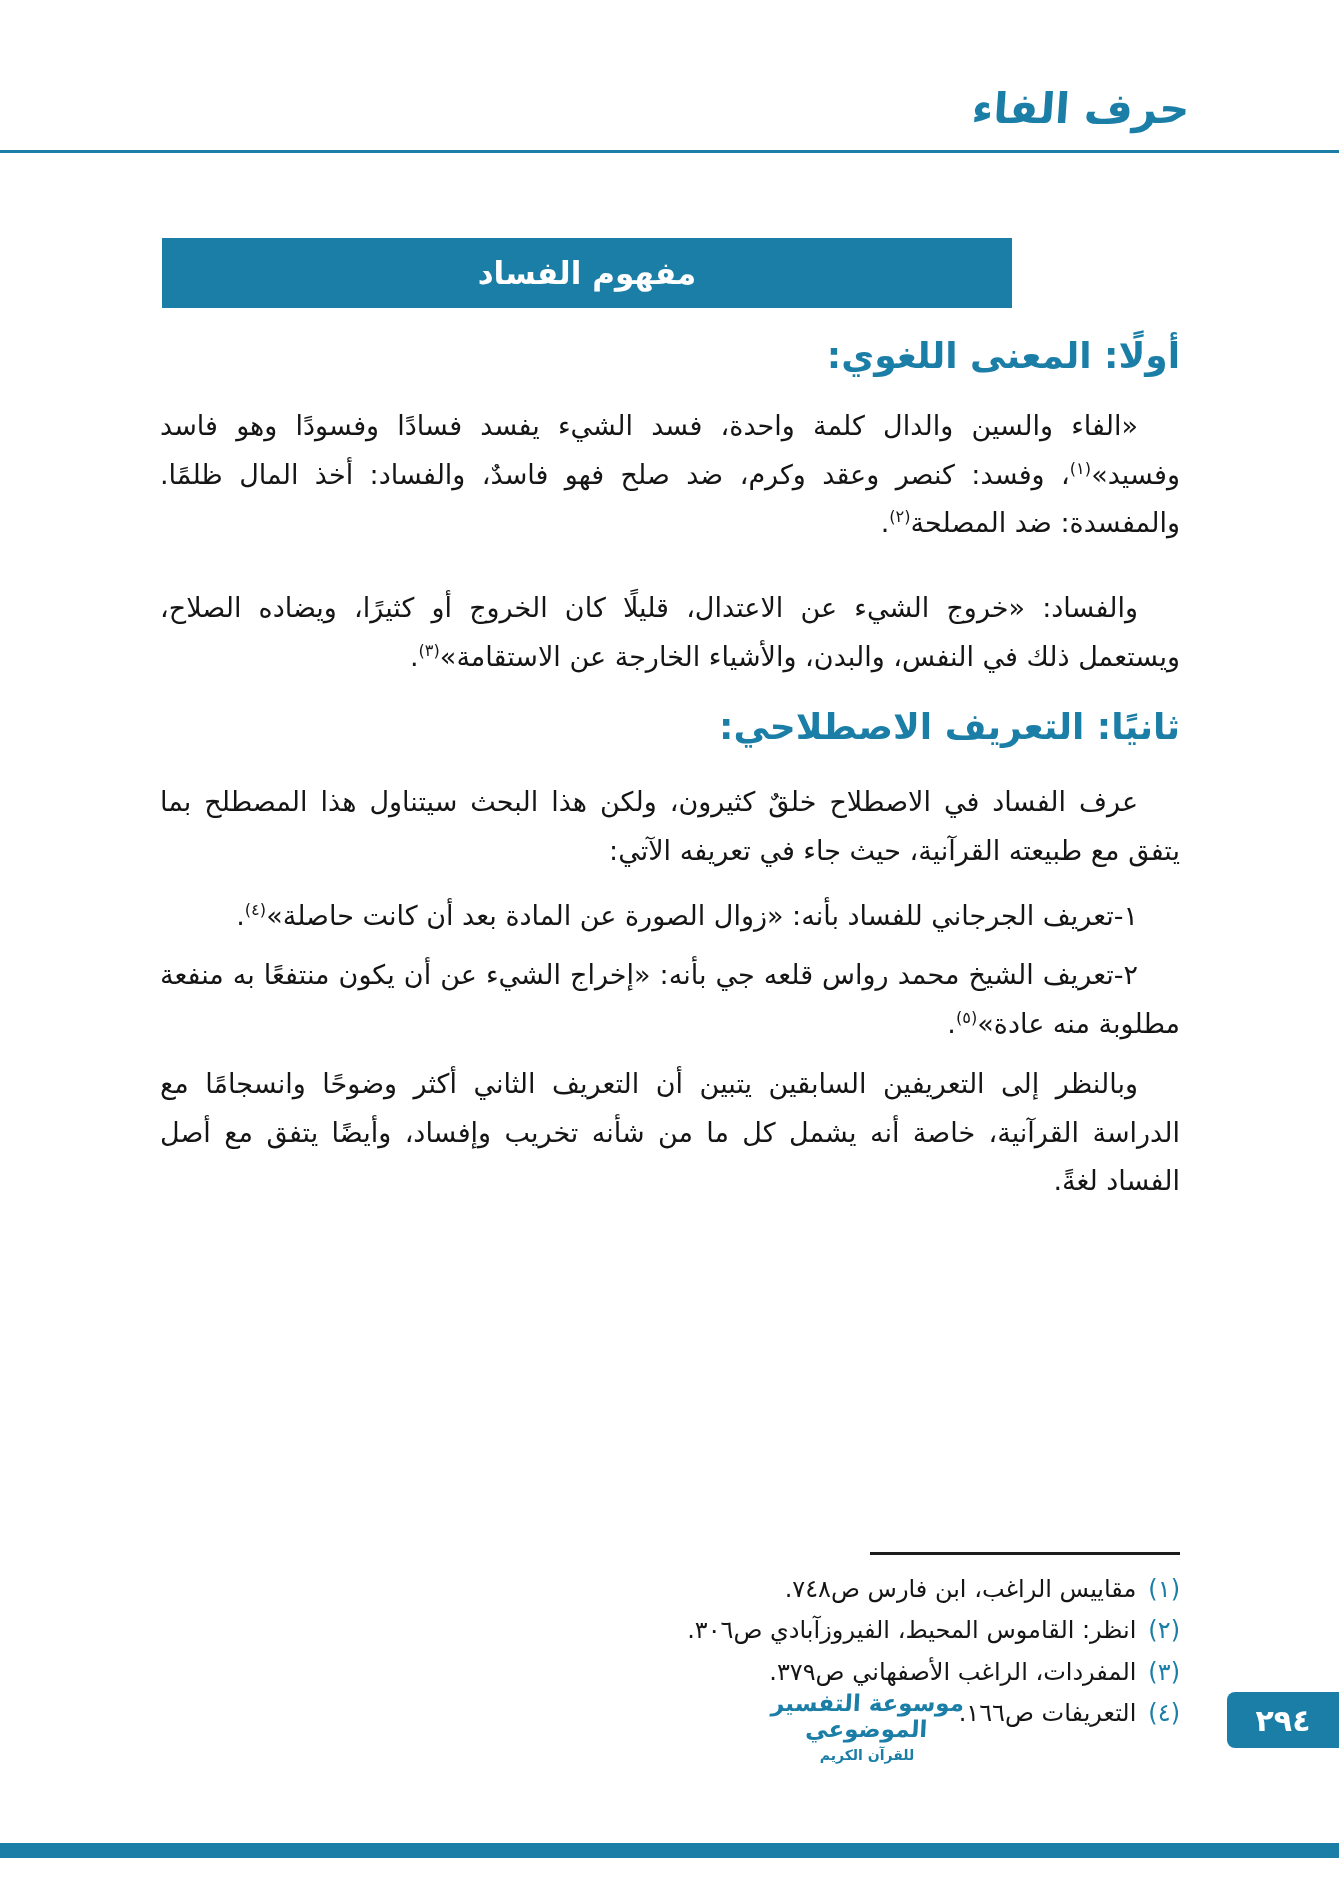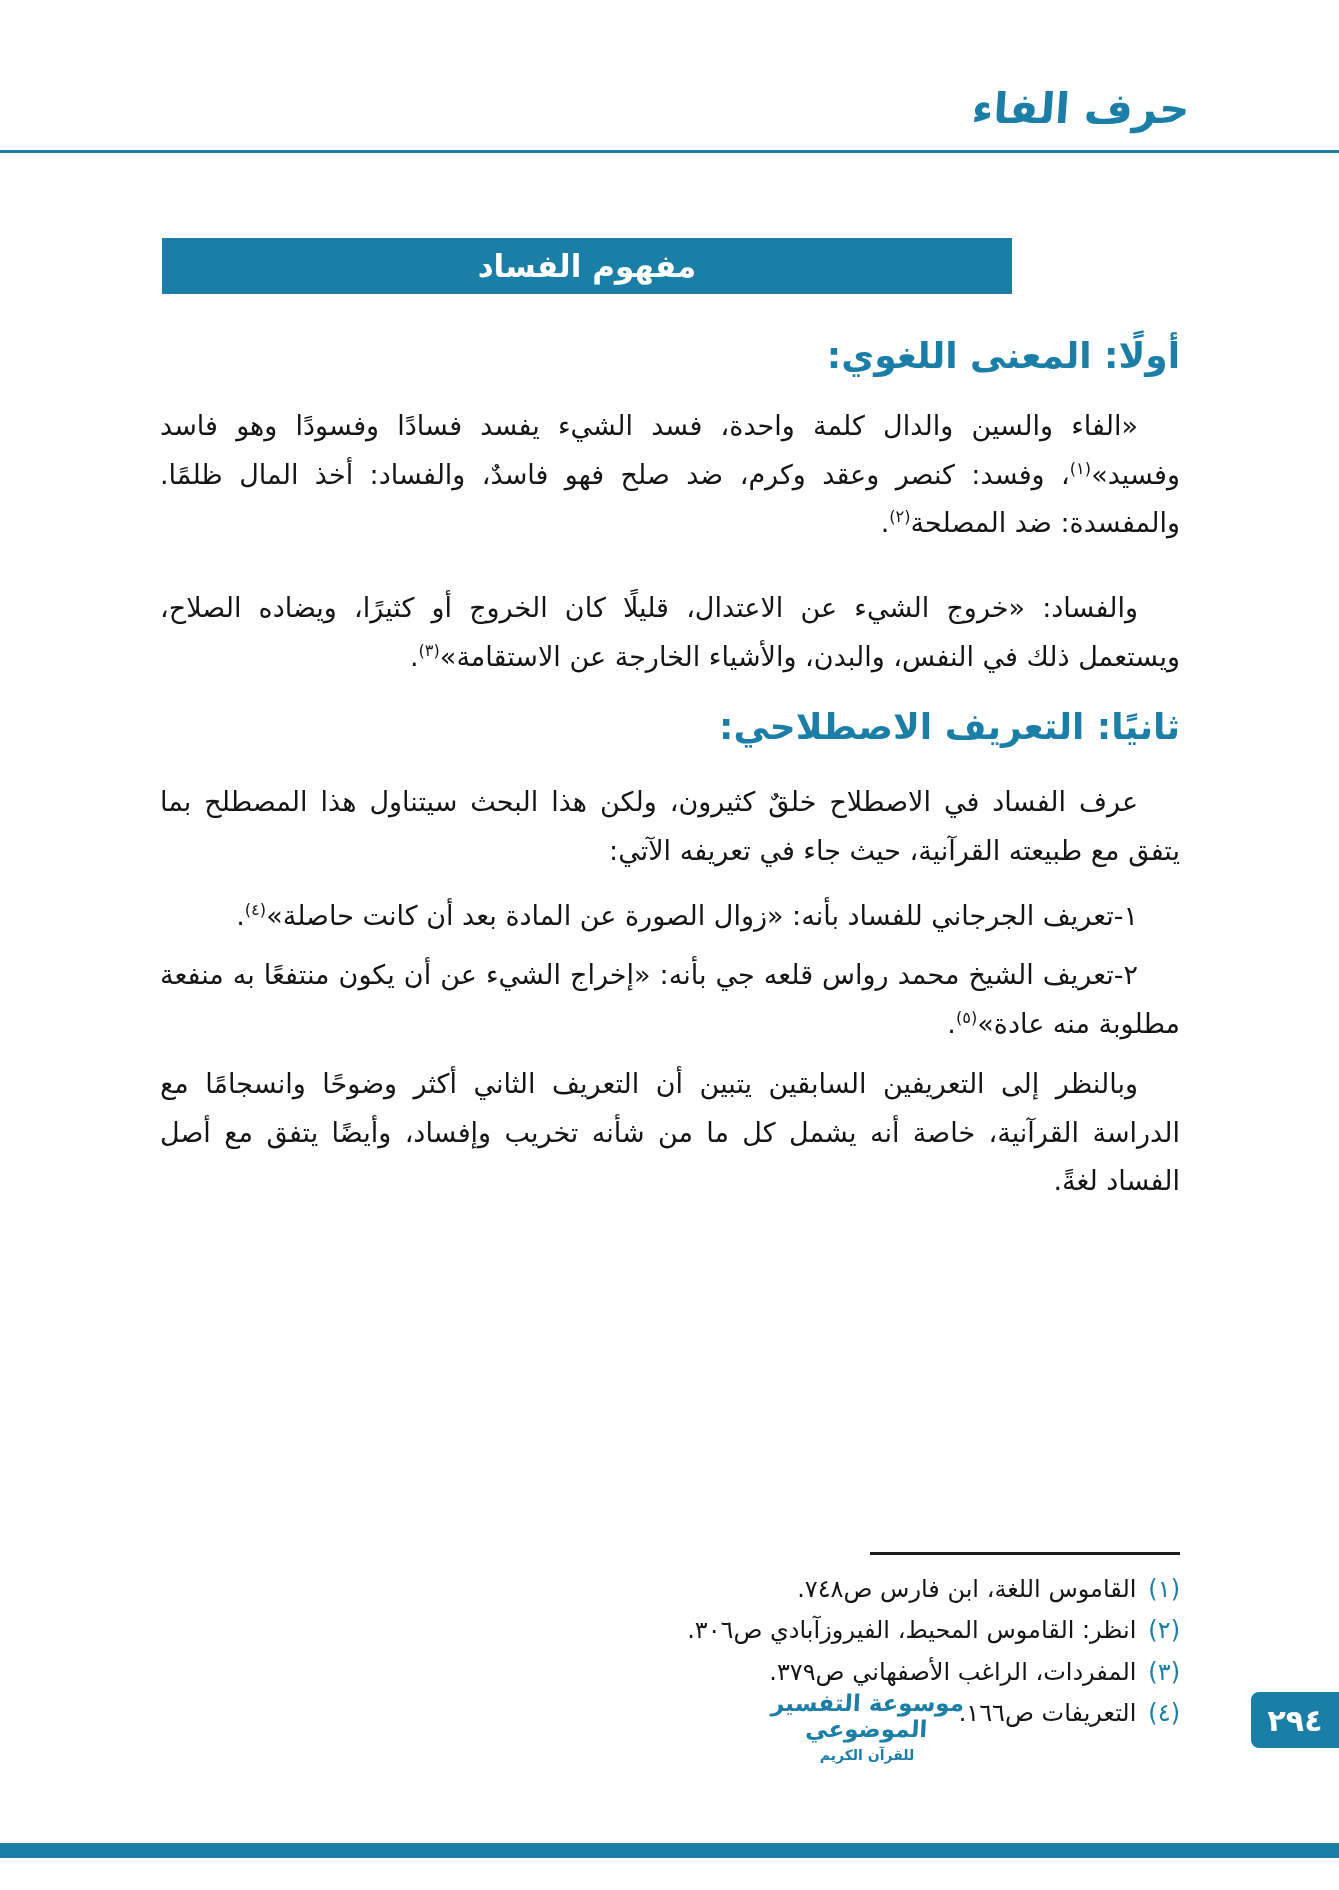--- a/index.html
+++ b/index.html
@@ -14,21 +14,21 @@
     position:absolute; top:84px; right:150px;
     direction:rtl; color:var(--accent);
     font-size:42px; font-weight:bold;
     transform:skewX(-4deg);
   }
   .header-rule {
     position:absolute; top:150px; left:0; width:100%; height:3px;
     background:var(--accent);
   }
   .banner {
-    position:absolute; top:238px; left:162px; width:850px; height:56px;
+    position:absolute; top:238px; left:162px; width:850px; height:70px;
     background:var(--accent); color:#ffffff;
     font-size:31px; font-weight:bold;
     display:flex; align-items:center; justify-content:center;
     direction:rtl;
   }
   .section-heading {
     position:absolute; right:159px; margin:0;
     direction:rtl; color:var(--accent);
     font-size:36px; font-weight:bold;
   }
@@ -57,21 +57,21 @@
     font-size:24px; line-height:1.72; color:#151515;
   }
   .fn-num { color:var(--accent); margin-left:12px; }
   .logo {
     position:absolute; top:1690px; left:742px; width:250px;
     text-align:center; color:var(--accent); direction:rtl;
   }
   .logo-main { font-size:23px; font-weight:bold; line-height:1.15; transform:skewX(-3deg); }
   .logo-sub  { font-size:14px; margin-top:4px; font-weight:bold;text-align:center; }
   .page-number {
-    position:absolute; top:1692px; right:0; width:88px; height:56px;
+    position:absolute; top:1692px; right:0; width:112px; height:56px;
     background:var(--accent); color:#ffffff;
     display:flex; align-items:center; justify-content:center;
     font-size:30px; font-weight:bold;
     border-radius:8px 0 0 8px;
     direction:rtl;
   }
   .bottom-bar {
     position:absolute; top:1843px; left:0; width:100%; height:15px;
     background:var(--accent);
   }
@@ -95,21 +95,21 @@
 
 <p id="p3" class="body-text"><span>عرف الفساد في الاصطلاح خلقٌ كثيرون، ولكن هذا البحث سيتناول هذا المصطلح بما يتفق مع طبيعته القرآنية، حيث جاء في تعريفه الآتي:</span></p>
 <p id="item1" class="body-text"><span>١-تعريف الجرجاني للفساد بأنه: «زوال الصورة عن المادة بعد أن كانت حاصلة»</span><sup class="fn-ref">(٤)</sup><span>.</span></p>
 <p id="item2" class="body-text"><span>٢-تعريف الشيخ محمد رواس قلعه جي بأنه: «إخراج الشيء عن أن يكون منتفعًا به منفعة مطلوبة منه عادة»</span><sup class="fn-ref">(٥)</sup><span>.</span></p>
 <p id="p4" class="body-text"><span>وبالنظر إلى التعريفين السابقين يتبين أن التعريف الثاني أكثر وضوحًا وانسجامًا مع الدراسة القرآنية، خاصة أنه يشمل كل ما من شأنه تخريب وإفساد، وأيضًا يتفق مع أصل الفساد لغةً.</span></p>
 
 <div class="fn-rule"></div>
 
 <div class="footnotes">
   <div class="fn-row">
-    <span class="fn-num">(١)</span><span class="fn-text">القاموس اللغة، ابن فارس ص٧٤٨.</span>
+    <span class="fn-num">(١)</span><span class="fn-text">مقاييس الراغب، ابن فارس ص٧٤٨.</span>
   </div>
   <div class="fn-row">
     <span class="fn-num">(٢)</span><span class="fn-text">انظر: القاموس المحيط، الفيروزآبادي ص٣٠٦.</span>
   </div>
   <div class="fn-row">
     <span class="fn-num">(٣)</span><span class="fn-text">المفردات، الراغب الأصفهاني ص٣٧٩.</span>
   </div>
   <div class="fn-row">
     <span class="fn-num">(٤)</span><span class="fn-text">التعريفات ص١٦٦.</span>
   </div>

